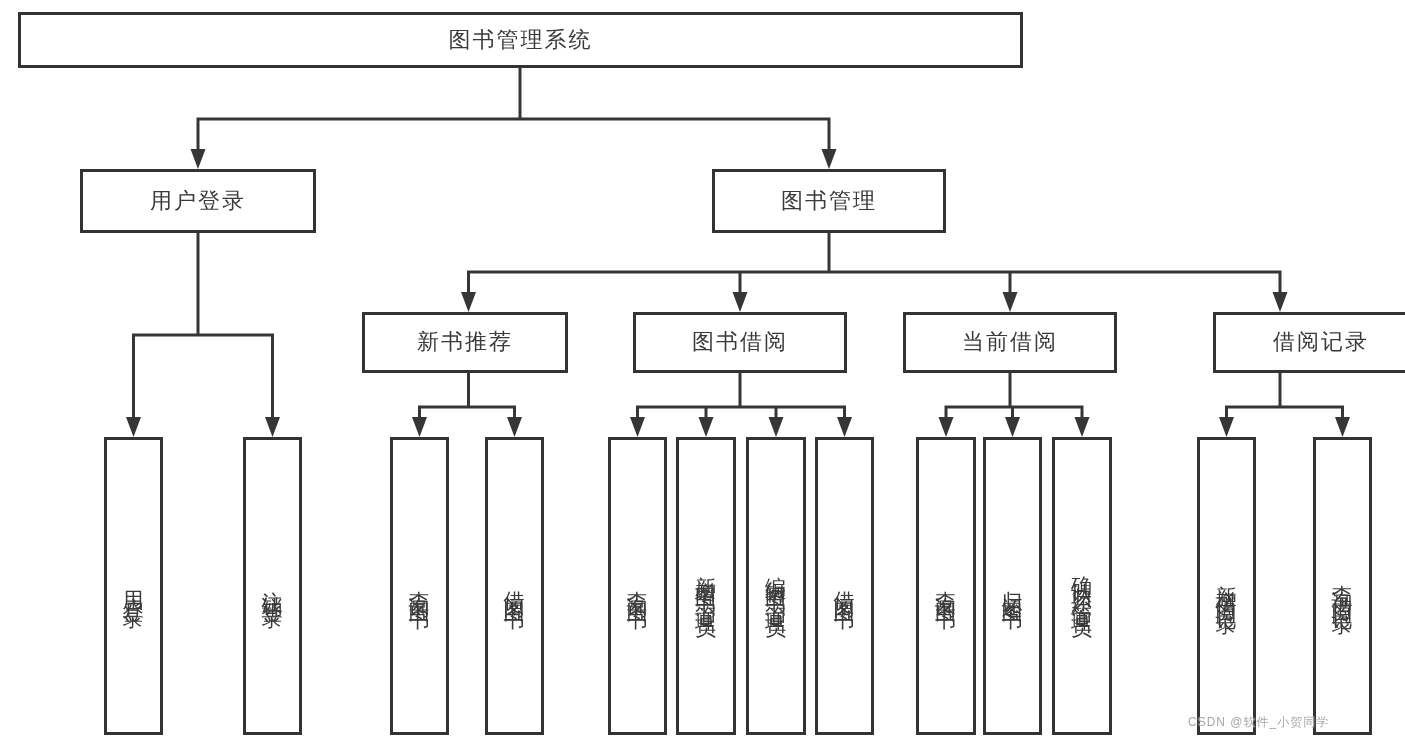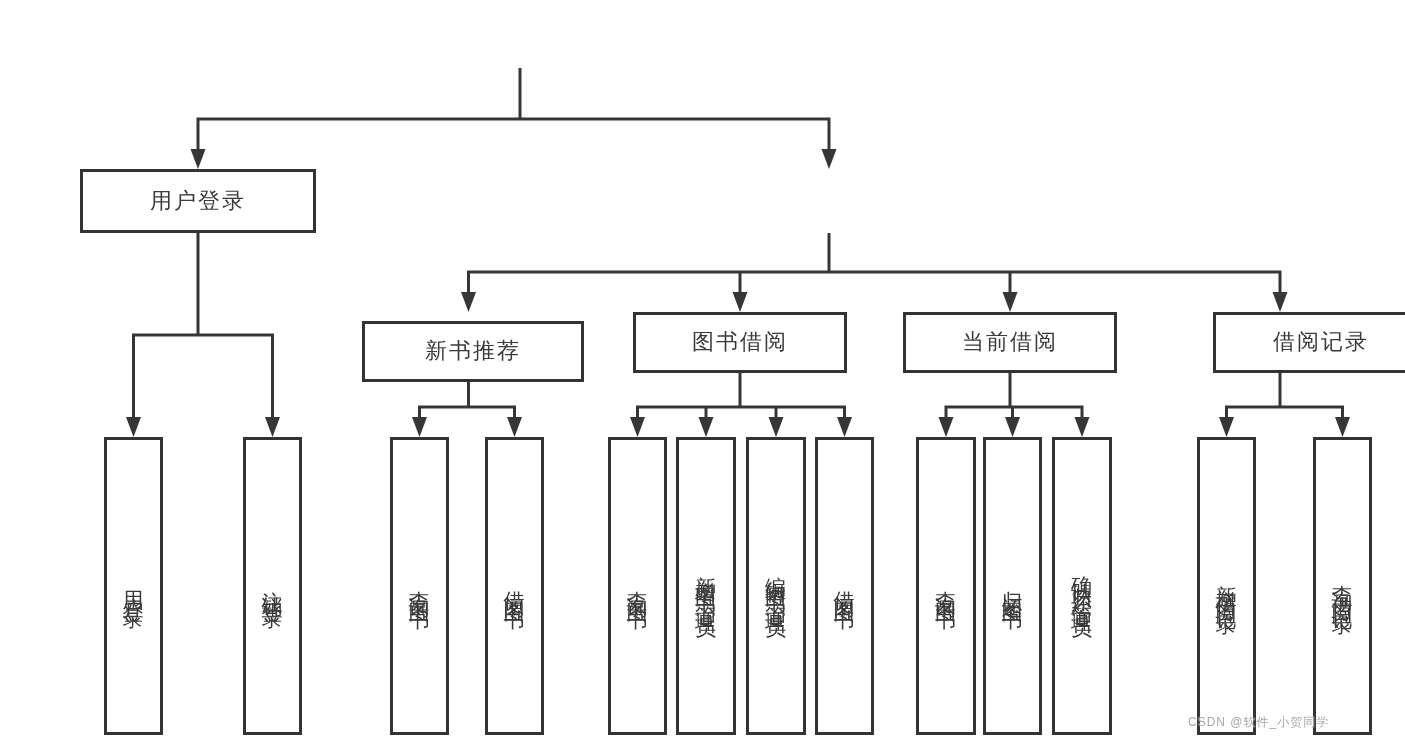--- a/index.html
+++ b/index.html
@@ -33,21 +33,21 @@
     writing-mode: vertical-rl;
     text-orientation: mixed;
     font-size: 21px;
     letter-spacing: 6px;
     border-width: 3px;
   }
   
   .n-root   { left: 18px;  top: 12px;  width: 1005px; height: 56px; }
   .n-l2-0   { left: 80px;  top: 169px; width: 236px;  height: 64px; }
   .n-l2-1   { left: 712px; top: 169px; width: 234px;  height: 64px; }
-  .n-g0     { left: 362px; top: 321px; width: 222px;  height: 61px; }
+  .n-g0     { left: 362px; top: 312px; width: 206px;  height: 61px; }
   .n-g1     { left: 633px; top: 312px; width: 214px;  height: 61px; text-align: center; }
   .n-g2     { left: 903px; top: 312px; width: 214px;  height: 61px; text-align: center; }
   .n-g3     { left: 1213px;top: 312px; width: 216px;  height: 61px; }
   .leaf     { top: 437px; height: 298px; width: 59px; }
   .n-a0 { left: 104px; }
   .n-a1 { left: 243px; }
   .n-b0 { left: 390px; }
   .n-b1 { left: 485px; }
   .n-c0 { left: 608px; }
   .n-c1 { left: 676px; width: 60px; }
@@ -120,22 +120,24 @@
       <polygon points="768.5,417 783.5,417 776,437"></polygon>
       <polygon points="837,417 852,417 844.5,437"></polygon>
       <polygon points="938.5,417 953.5,417 946,437"></polygon>
       <polygon points="1005,417 1020,417 1012.5,437"></polygon>
       <polygon points="1074.5,417 1089.5,417 1082,437"></polygon>
       <polygon points="1219,417 1234,417 1226.5,437"></polygon>
       <polygon points="1335,417 1350,417 1342.5,437"></polygon>
     </g>
   </svg>
 
+  <div class="box h-label n-root">图书管理系统</div>
 
   <div class="box h-label n-l2-0">用户登录</div>
+  <div class="box h-label n-l2-1">图书管理</div>
 
   <div class="box h-label n-g0">新书推荐</div>
   <div class="box h-label n-g1">图书借阅</div>
   <div class="box h-label n-g2">当前借阅</div>
   <div class="box h-label n-g3">借阅记录</div>
 
   <div class="box leaf n-a0">用户登录</div>
   <div class="box leaf n-a1">注销登录</div>
 
   <div class="box leaf n-b0">查询图书</div>

